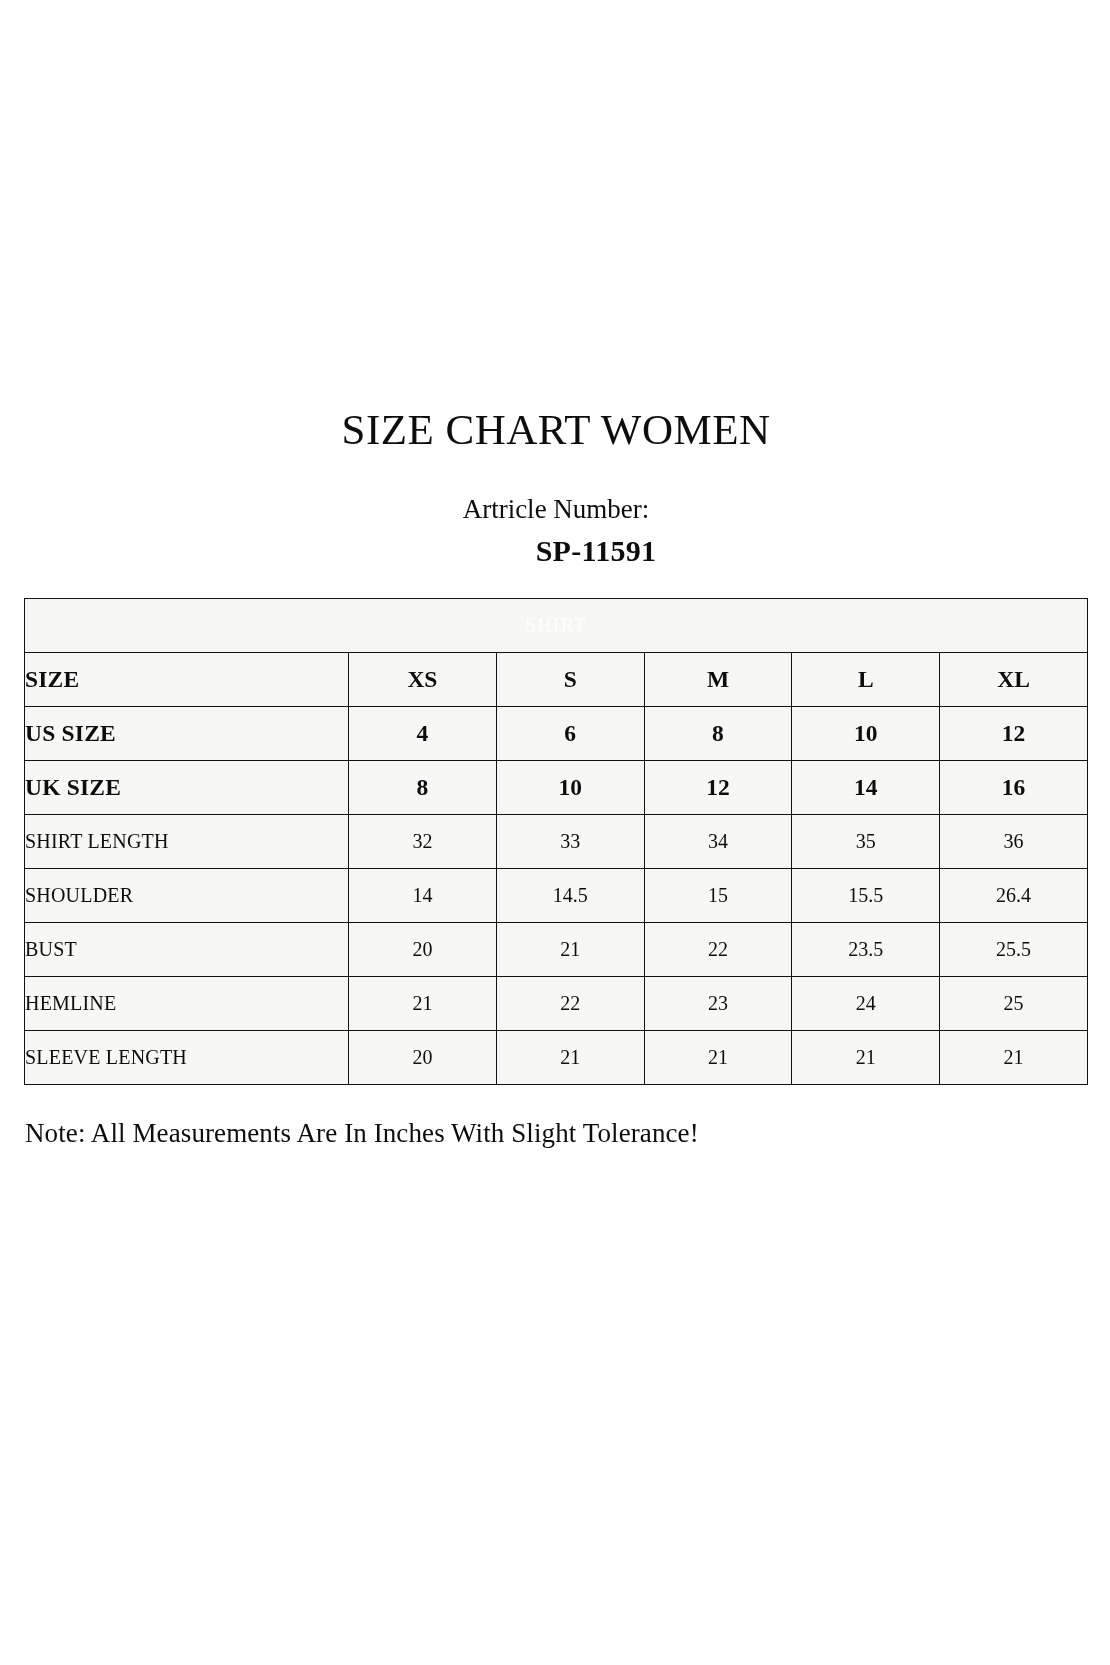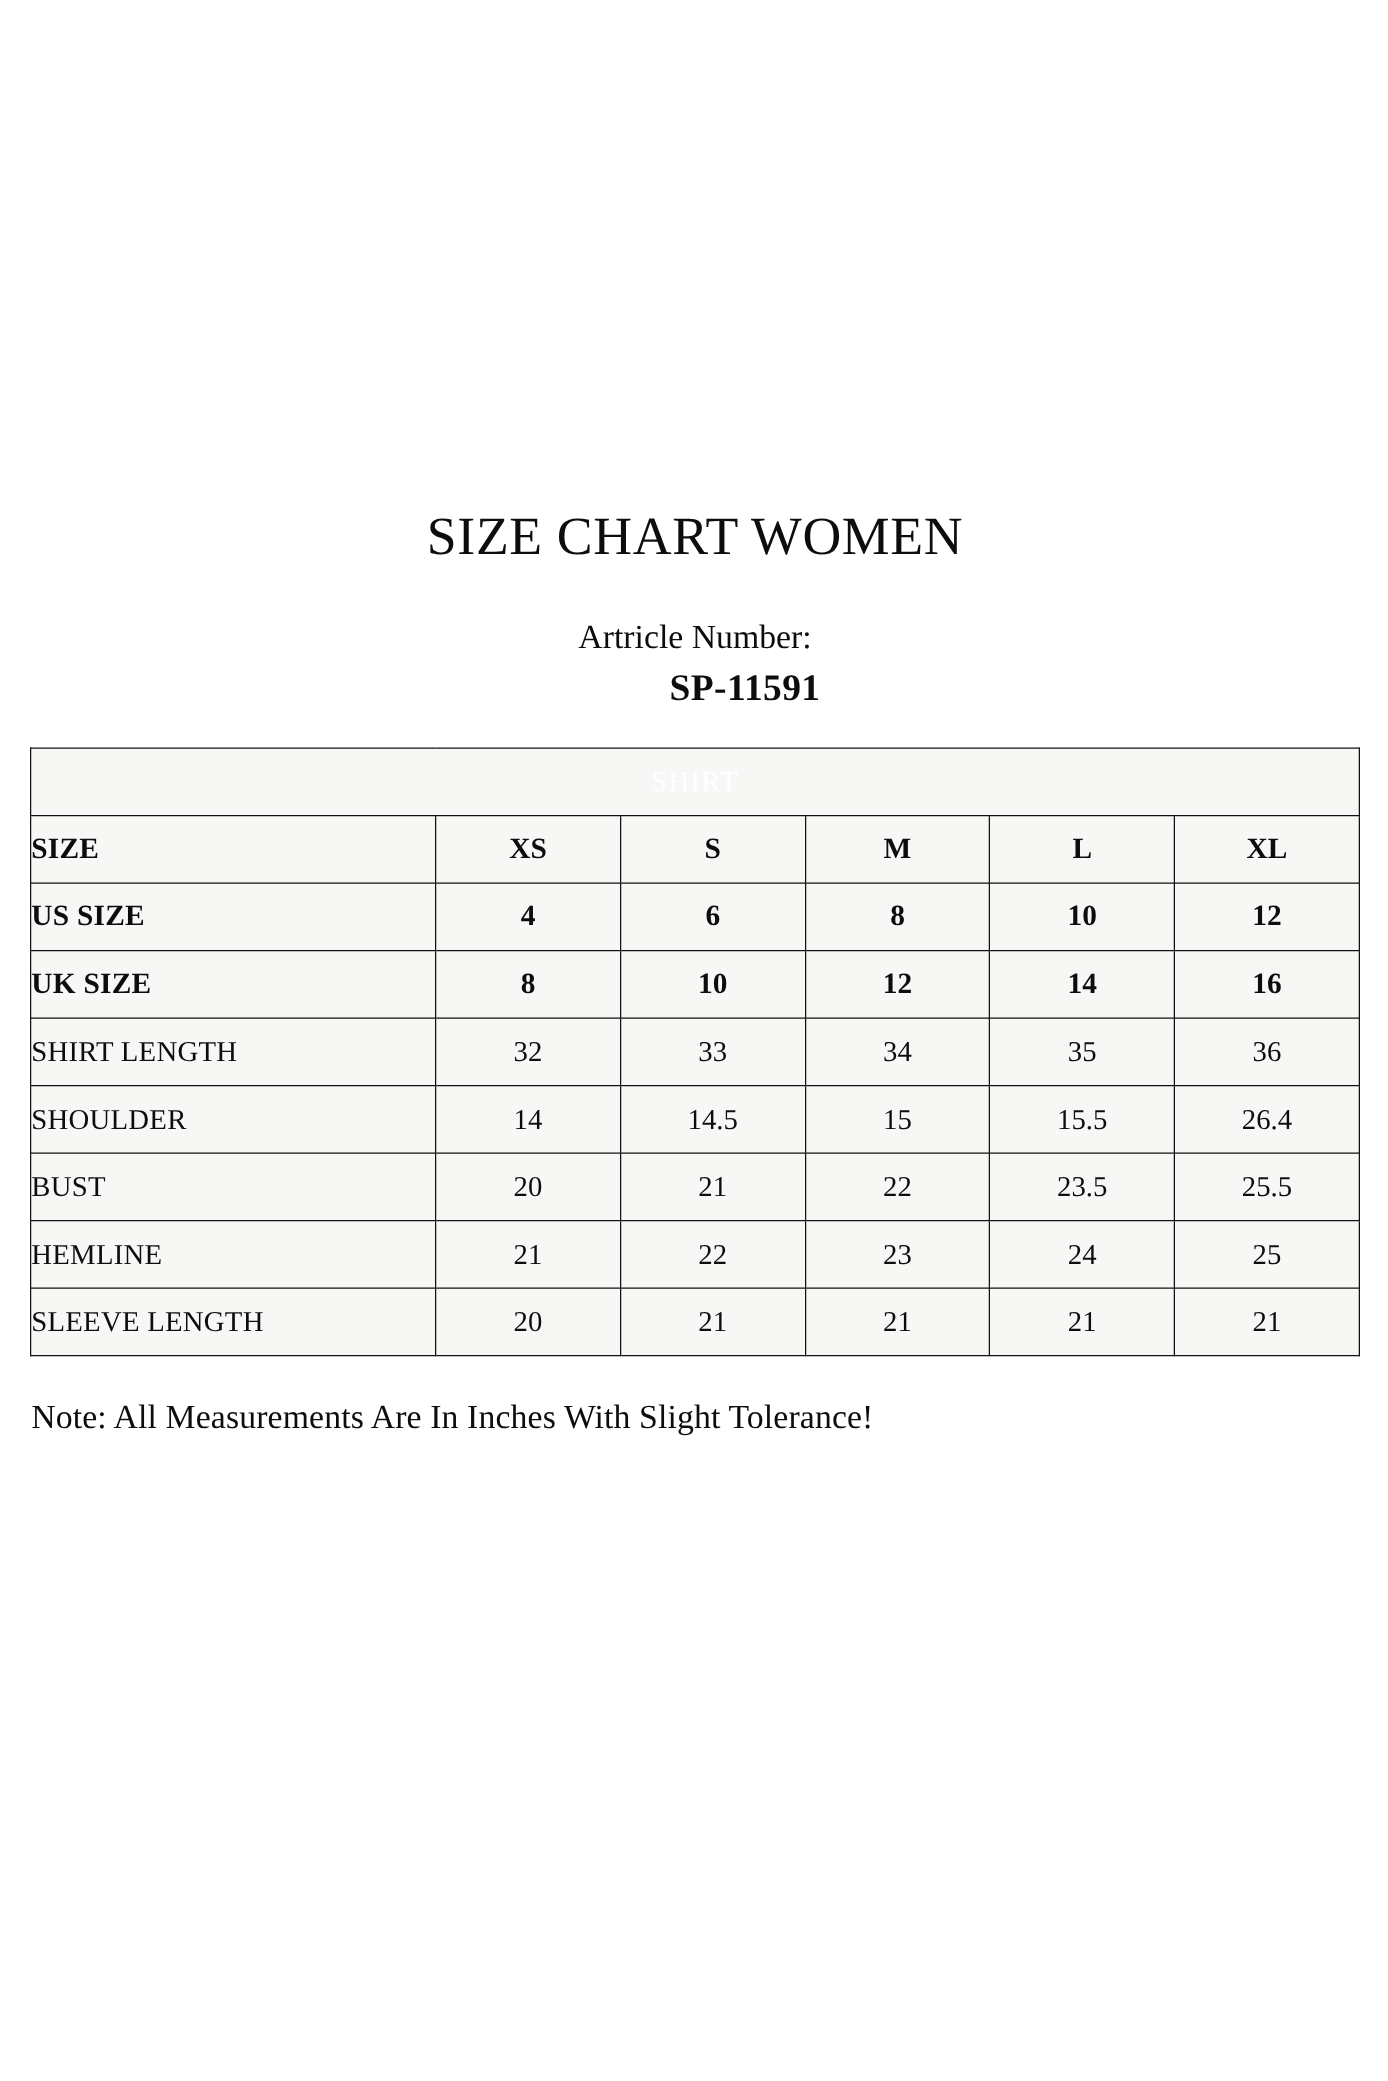--- a/index.html
+++ b/index.html
@@ -58,21 +58,21 @@
     top: 598px;
     width: 1063px;
   }
   table.size-chart {
     border-collapse: collapse;
     table-layout: fixed;
     width: 1063px;
   }
   table.size-chart td {
     border: 1.6px solid #111111;
-    font-size: 23px;
+    font-size: 20px;
     height: 53px;
     padding: 0 0 0 0;
     background: #f7f7f5;
   }
   td.banner {
     background: #0a0a0a;
     color: #ffffff;
     text-align: center;
     font-size: 36px;
     height: 62px;

